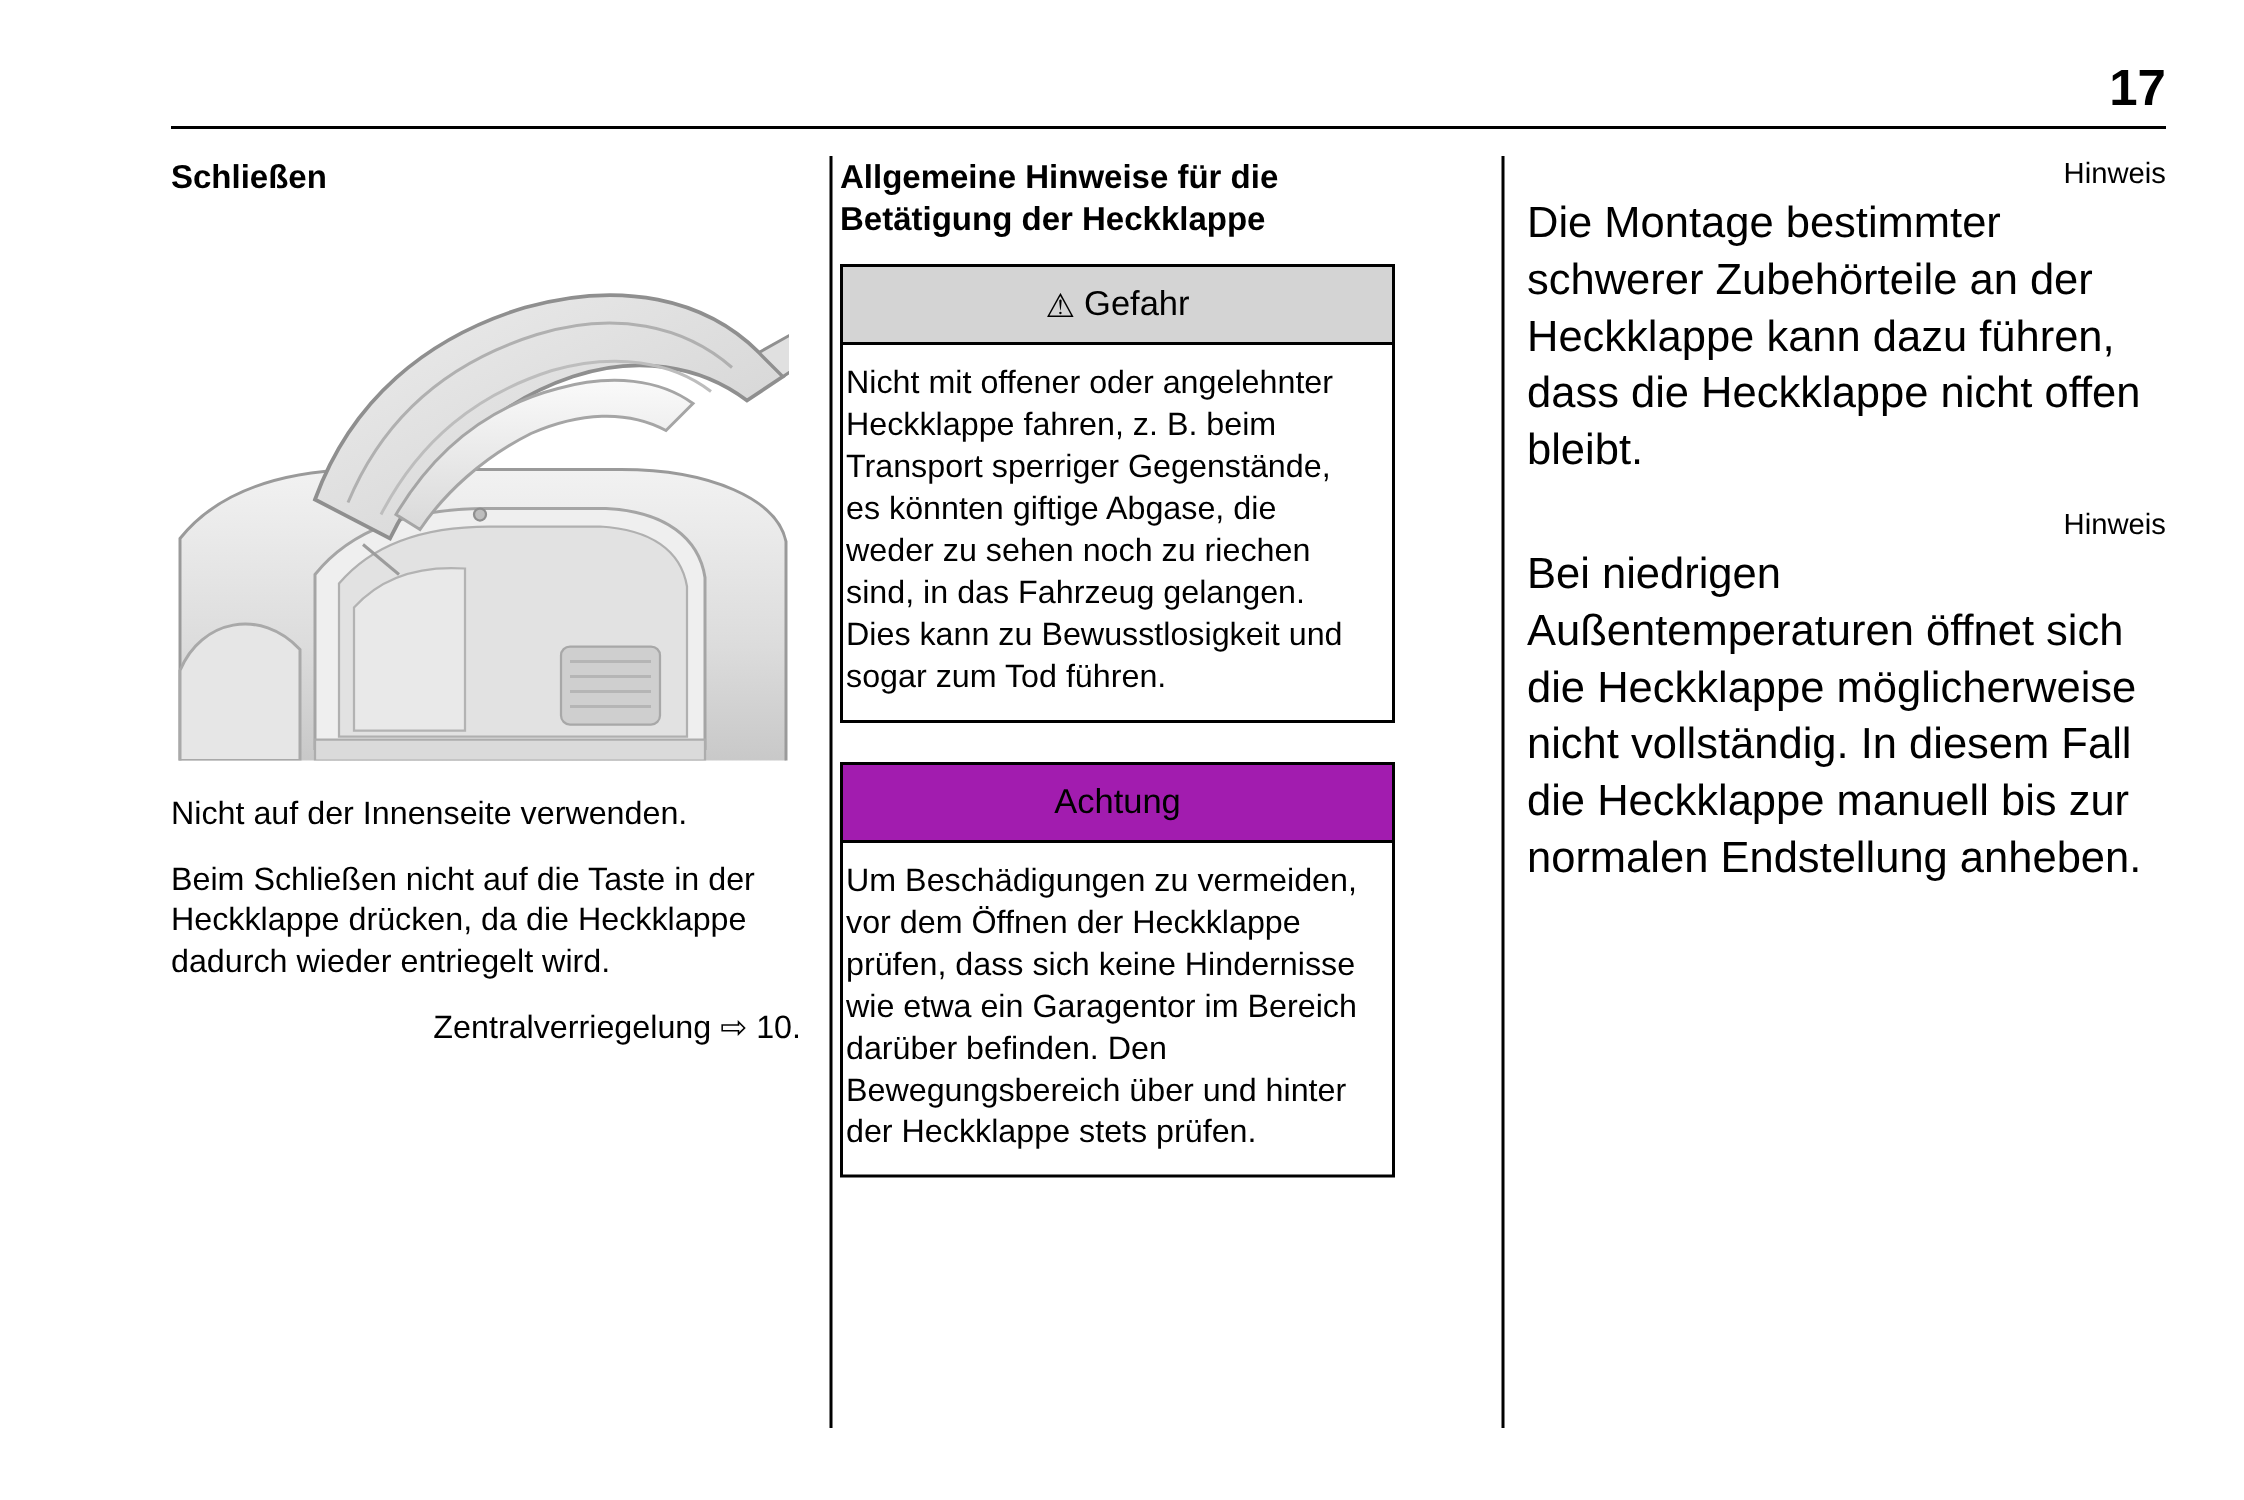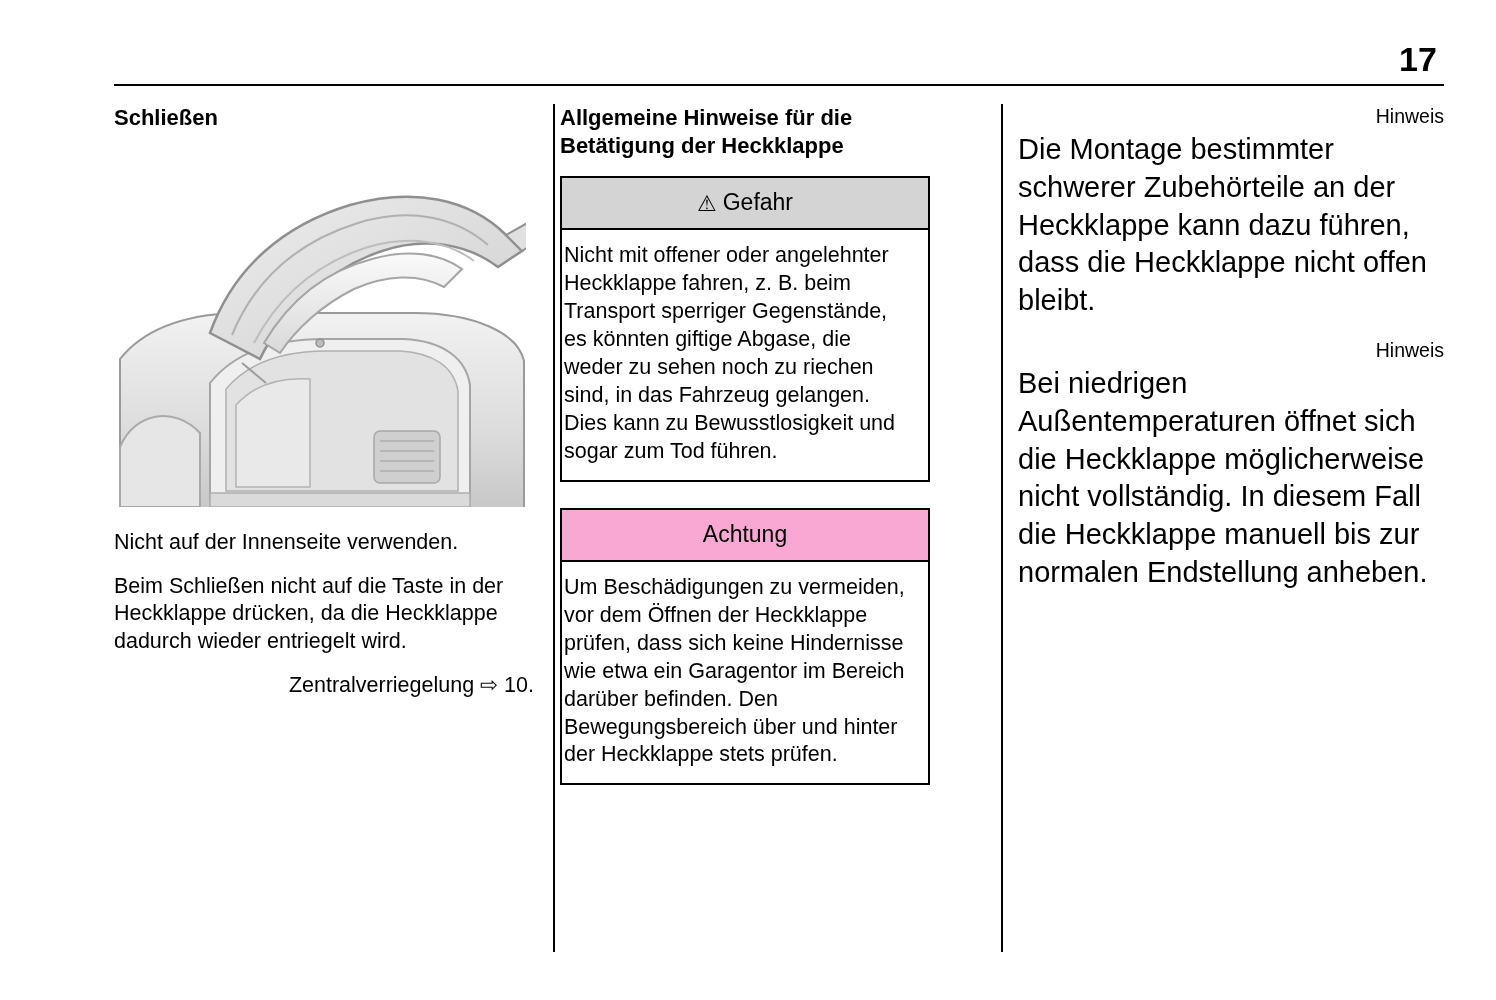--- a/index.html
+++ b/index.html
@@ -34,21 +34,21 @@
   .header-title {
     font-size: 29px;
     font-weight: bold;
     letter-spacing: 0.2px;
   }
   .header-page {
     font-size: 34px;
     font-weight: bold;
     margin-left: 44px;
     width: 52px;
-    text-align: center;
+    text-align: right;
   }
   .header-rule {
     position: absolute;
     left: 114px;
     top: 84px;
     width: 1330px;
     height: 2px;
     background: #000;
   }
   
@@ -122,21 +122,21 @@
     text-align: center;
     font-size: 23px;
     padding: 11px 0 12px 0;
     font-weight: normal;
     display: flex;
     align-items: center;
     justify-content: center;
     gap: 6px;
   }
   .box-head.plain {
-    background: #f9a8d4;
+    background: #a21caf;
   }
   .box-body {
     font-size: 21.5px;
     line-height: 1.30;
     padding: 12px 14px 14px 2px;
   }
   .warn-glyph {
     font-size: 22px;
     line-height: 1;
     display: inline-block;

